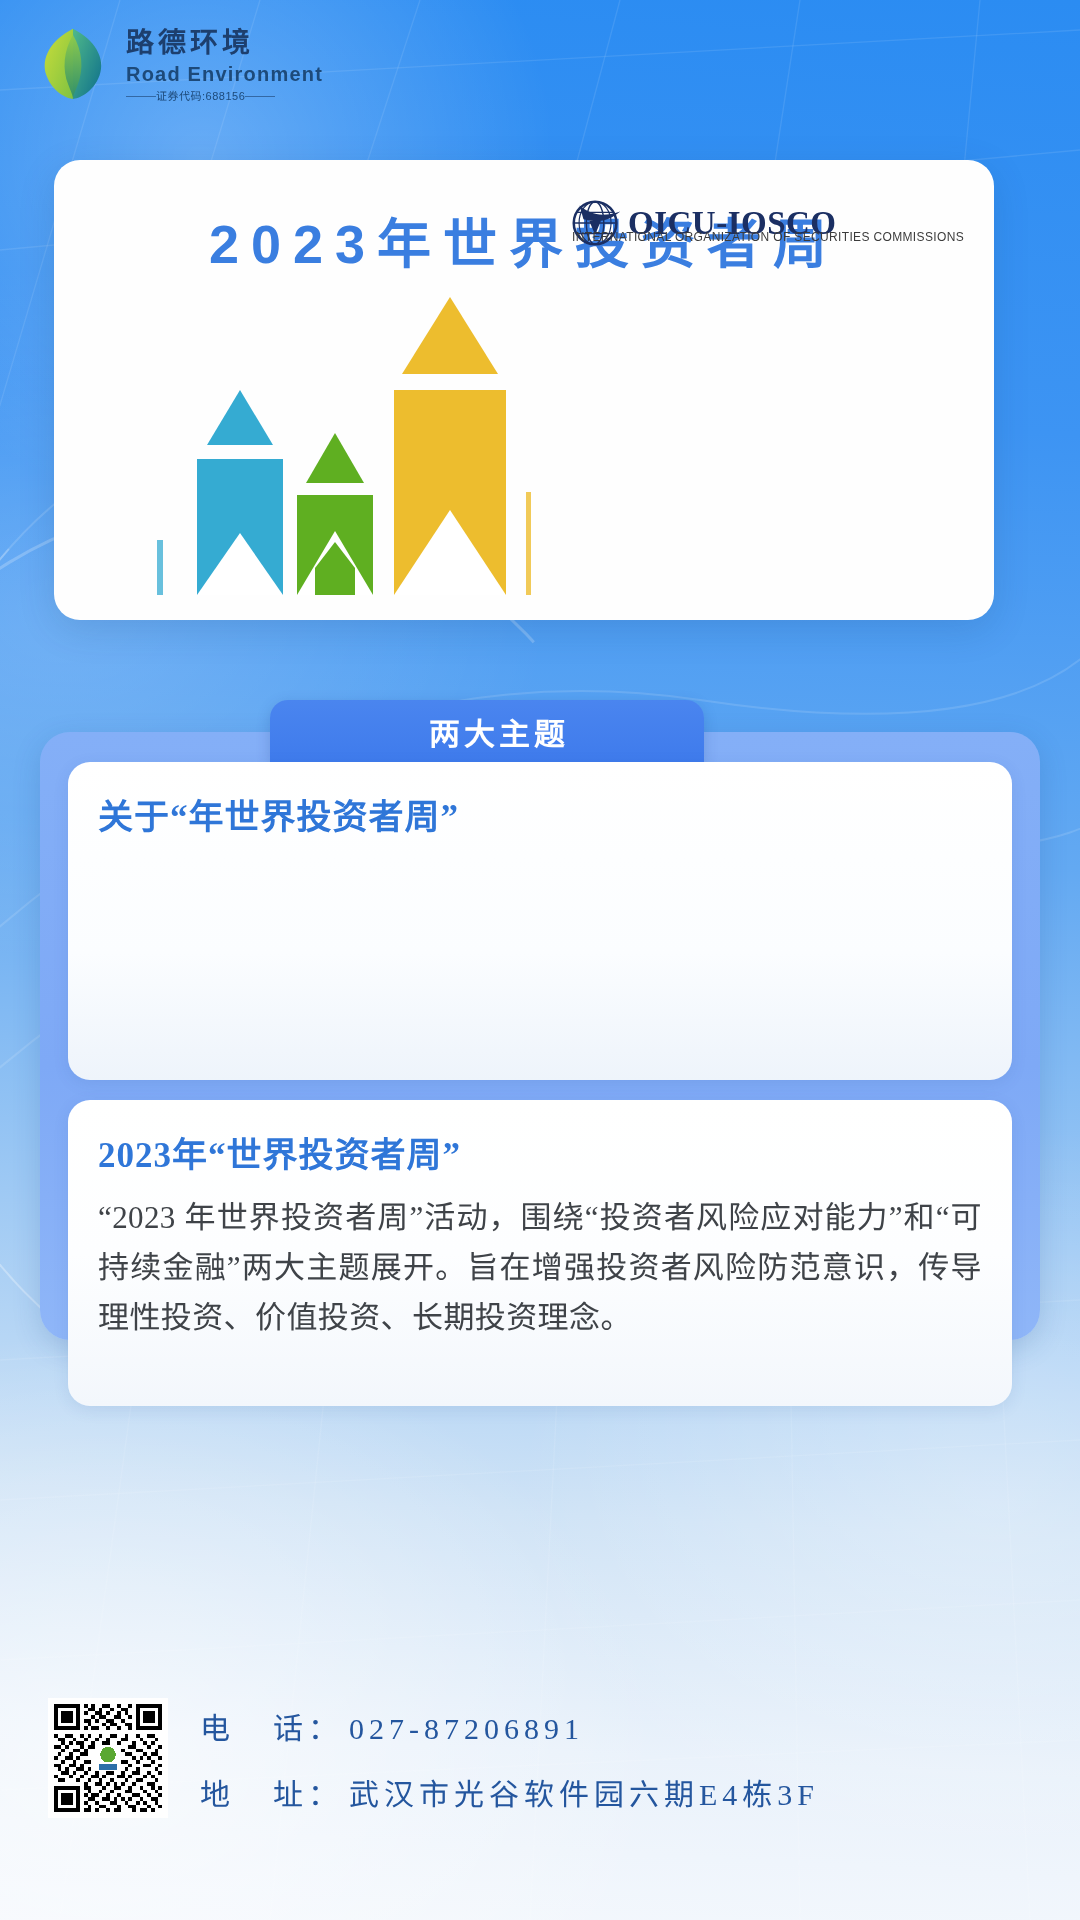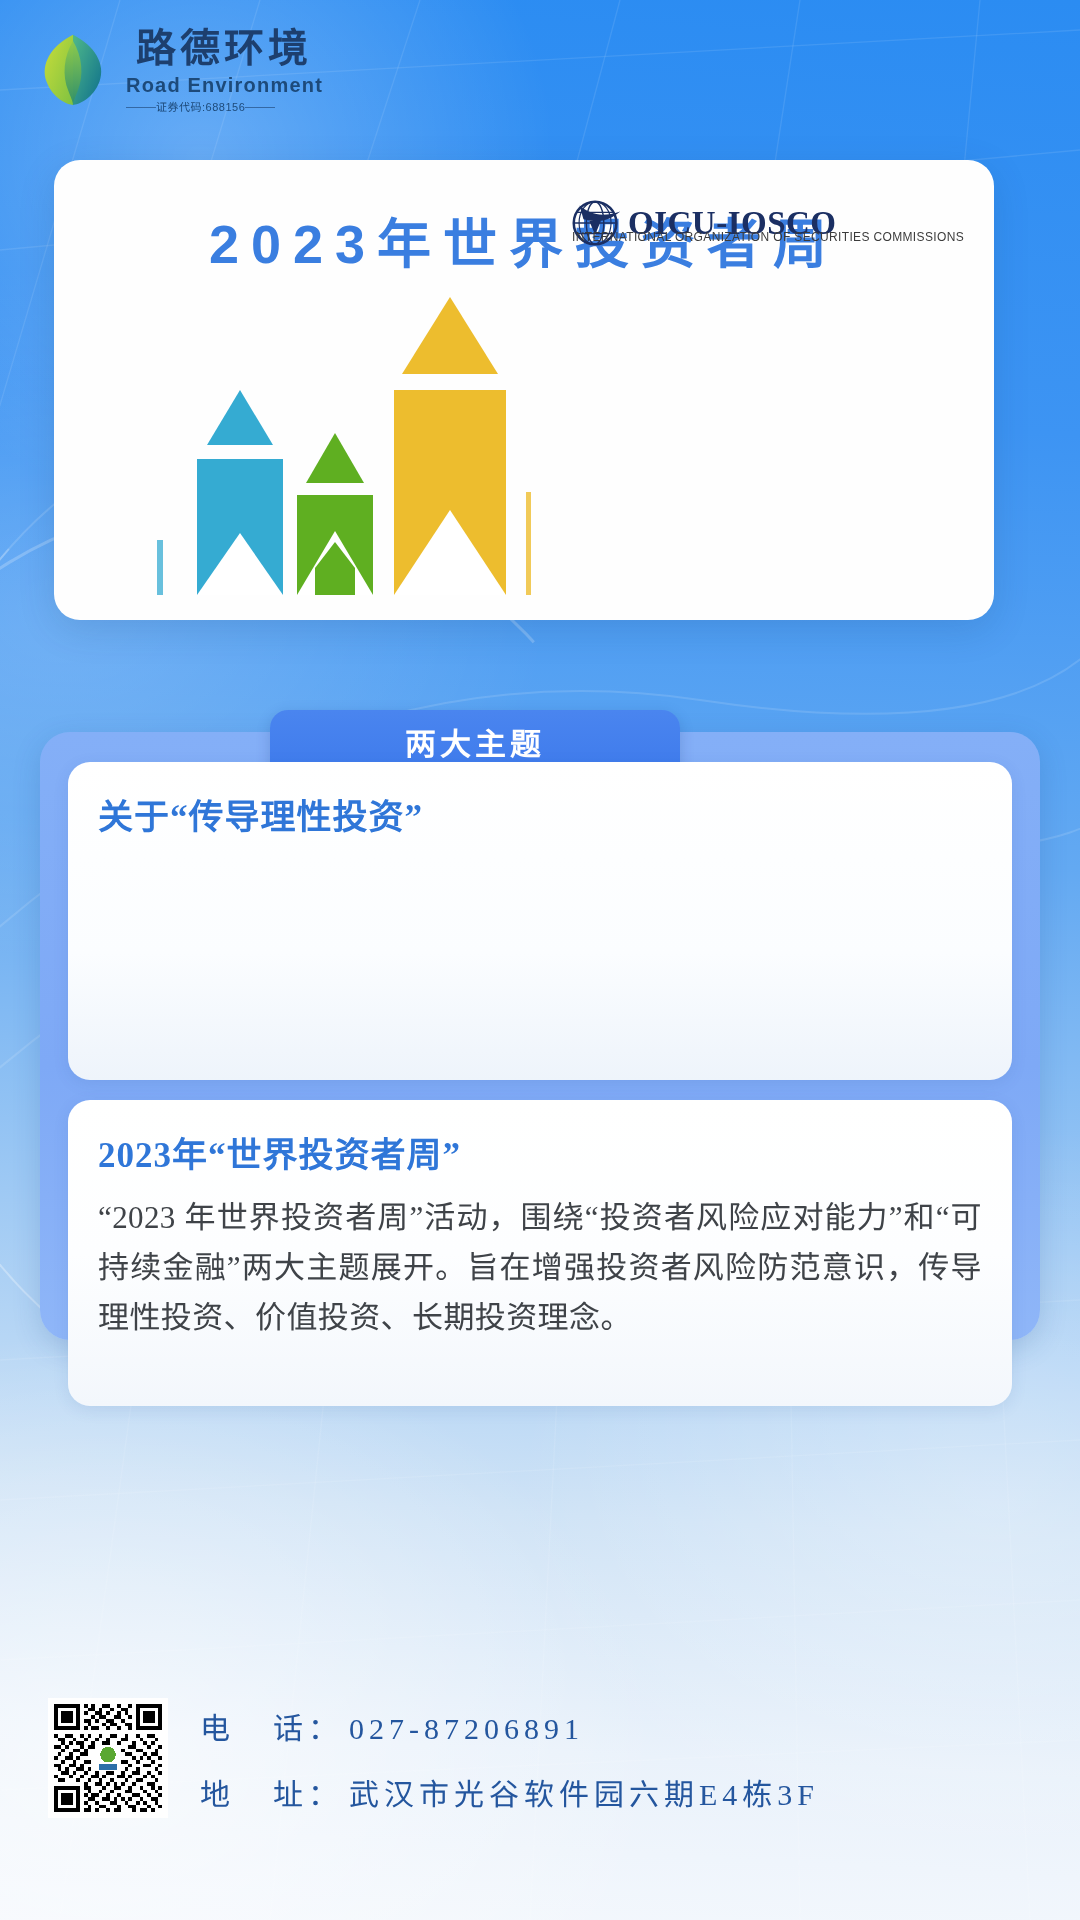--- a/index.html
+++ b/index.html
@@ -28,22 +28,22 @@
     border:2px solid rgba(255,255,255,.30);border-radius:50%;
     border-right-color:transparent;border-top-color:rgba(255,255,255,.14);}
   .bg-arc2{position:absolute;left:-230px;top:500px;width:900px;height:1020px;
     border:3px solid rgba(255,255,255,.22);border-radius:50%;
     border-right-color:transparent;border-bottom-color:transparent;}
 
   
   .brand{position:absolute;left:34px;top:24px;display:flex;align-items:center;gap:14px;}
   .brand-mark{width:78px;height:78px;position:relative;flex:0 0 auto;}
   .brand-text{display:flex;flex-direction:column;line-height:1;padding-top:4px;}
-  .brand-cn{font-family:"Liberation Sans","DejaVu Sans",sans-serif;font-size:40px;font-weight:700;
-    color:#1d3f6e;letter-spacing:4px;margin-left:10px;}
+  .brand-cn{font-family:"Liberation Sans","DejaVu Sans",sans-serif;font-size:28px;font-weight:700;
+    color:#1d3f6e;letter-spacing:4px;}
   .brand-en{font-size:20px;font-weight:600;color:#1d4a7a;letter-spacing:1.2px;margin-top:7px;}
   .brand-code{display:flex;align-items:center;margin-top:7px;}
   .brand-code .ln{width:30px;height:1px;background:#27548a;opacity:.75;}
   .brand-code .tx{font-size:11px;color:#1d4a7a;letter-spacing:.5px;}
 
   
   .hero{
     position:absolute;left:54px;top:160px;width:940px;height:460px;
     background:#fefefe;border-radius:26px;box-shadow:0 10px 36px rgba(18,60,120,.16);
     overflow:hidden;
@@ -64,25 +64,26 @@
   .iosco-sub{position:absolute;left:518px;top:70px;font-size:12px;color:#3b3b3b;letter-spacing:.35px;}
 
   
   .themes-wrap{position:absolute;left:40px;top:700px;width:1000px;height:640px;}
   .themes-panel{
     position:absolute;left:0;top:32px;width:1000px;height:608px;
     background:linear-gradient(180deg,#84aff7 0%,#7ea9f6 55%,#8fb6f8 100%);
     border-radius:30px;box-shadow:0 8px 28px rgba(30,70,140,.18);
   }
   .themes-tab{
-    position:absolute;left:230px;top:10px;width:410px;height:62px;
+    position:absolute;left:230px;top:0;width:410px;height:62px;
     background:linear-gradient(180deg,#4a85ef 0%,#3f7bec 100%);
     border-radius:18px 18px 0 0;
     display:flex;align-items:center;justify-content:center;
     box-shadow:0 4px 14px rgba(25,65,140,.22);
+    padding-left:24px;
   }
   .themes-tab span{color:#fff;font-size:31px;font-weight:700;letter-spacing:4px;}
   .card{
     position:absolute;left:28px;width:944px;
     background:linear-gradient(180deg,#ffffff 0%,#fbfdff 60%,#eef4fb 100%);
     border-radius:22px;box-shadow:0 4px 16px rgba(40,80,150,.10);
     padding:26px 30px 24px 30px;box-sizing:border-box;
   }
   #card-about{top:62px;height:318px;}
   #card-2023{top:400px;height:306px;background:linear-gradient(180deg,#ffffff 0%,#fdfeff 50%,#f3f7fc 100%);}
@@ -218,21 +219,21 @@
 
   </div>
 
   <div class="themes-wrap">
     <div class="themes-panel"></div>
     <div class="themes-tab">
       <span>两大主题</span>
     </div>
 
     <div class="card" id="card-about">
-      <div class="card-h">关于“传导理性投资”</div>
+      <div class="card-h">关于“年世界投资者周”</div>
     </div>
 
     <div class="card" id="card-2023">
       <div class="card-h">2023年“世界投资者周”</div>
       <p class="card-p">“2023 年世界投资者周”活动，围绕“投资者风险应对能力”和“可持续金融”两大主题展开。旨在增强投资者风险防范意识，传导理性投资、价值投资、长期投资理念。</p>
     </div>
   </div>
 
   <div class="footer">
     <div class="qr">

